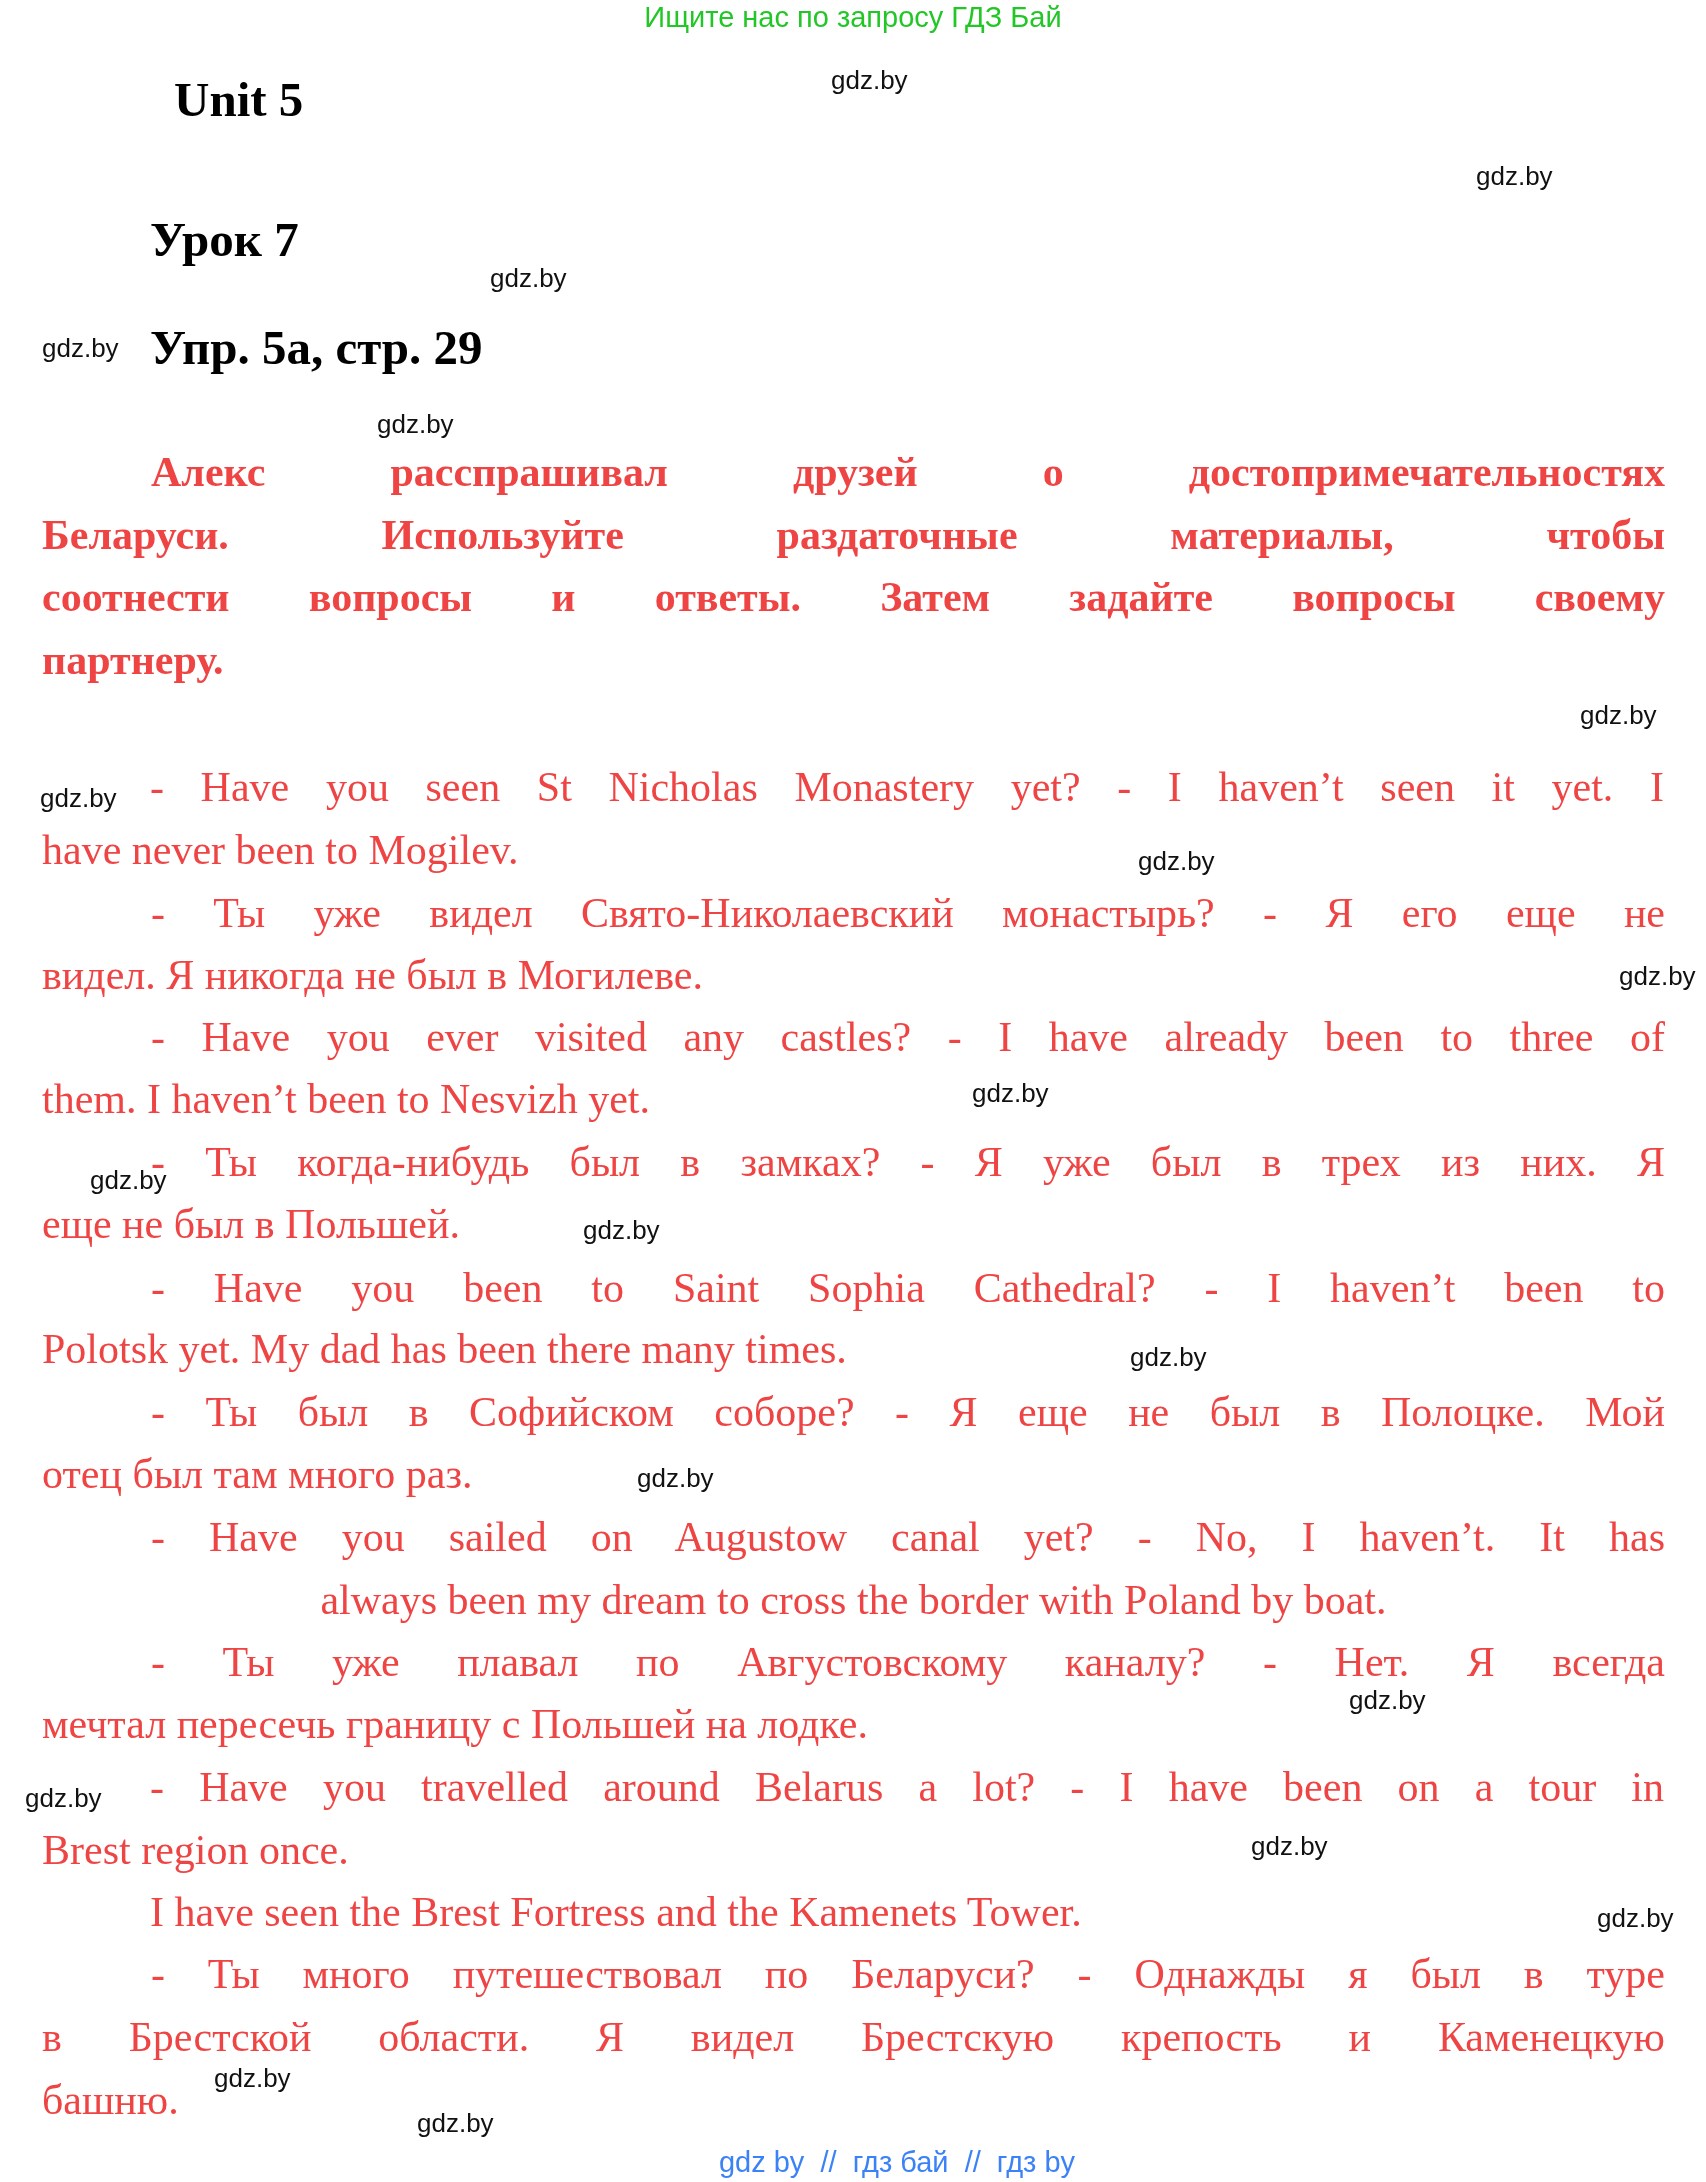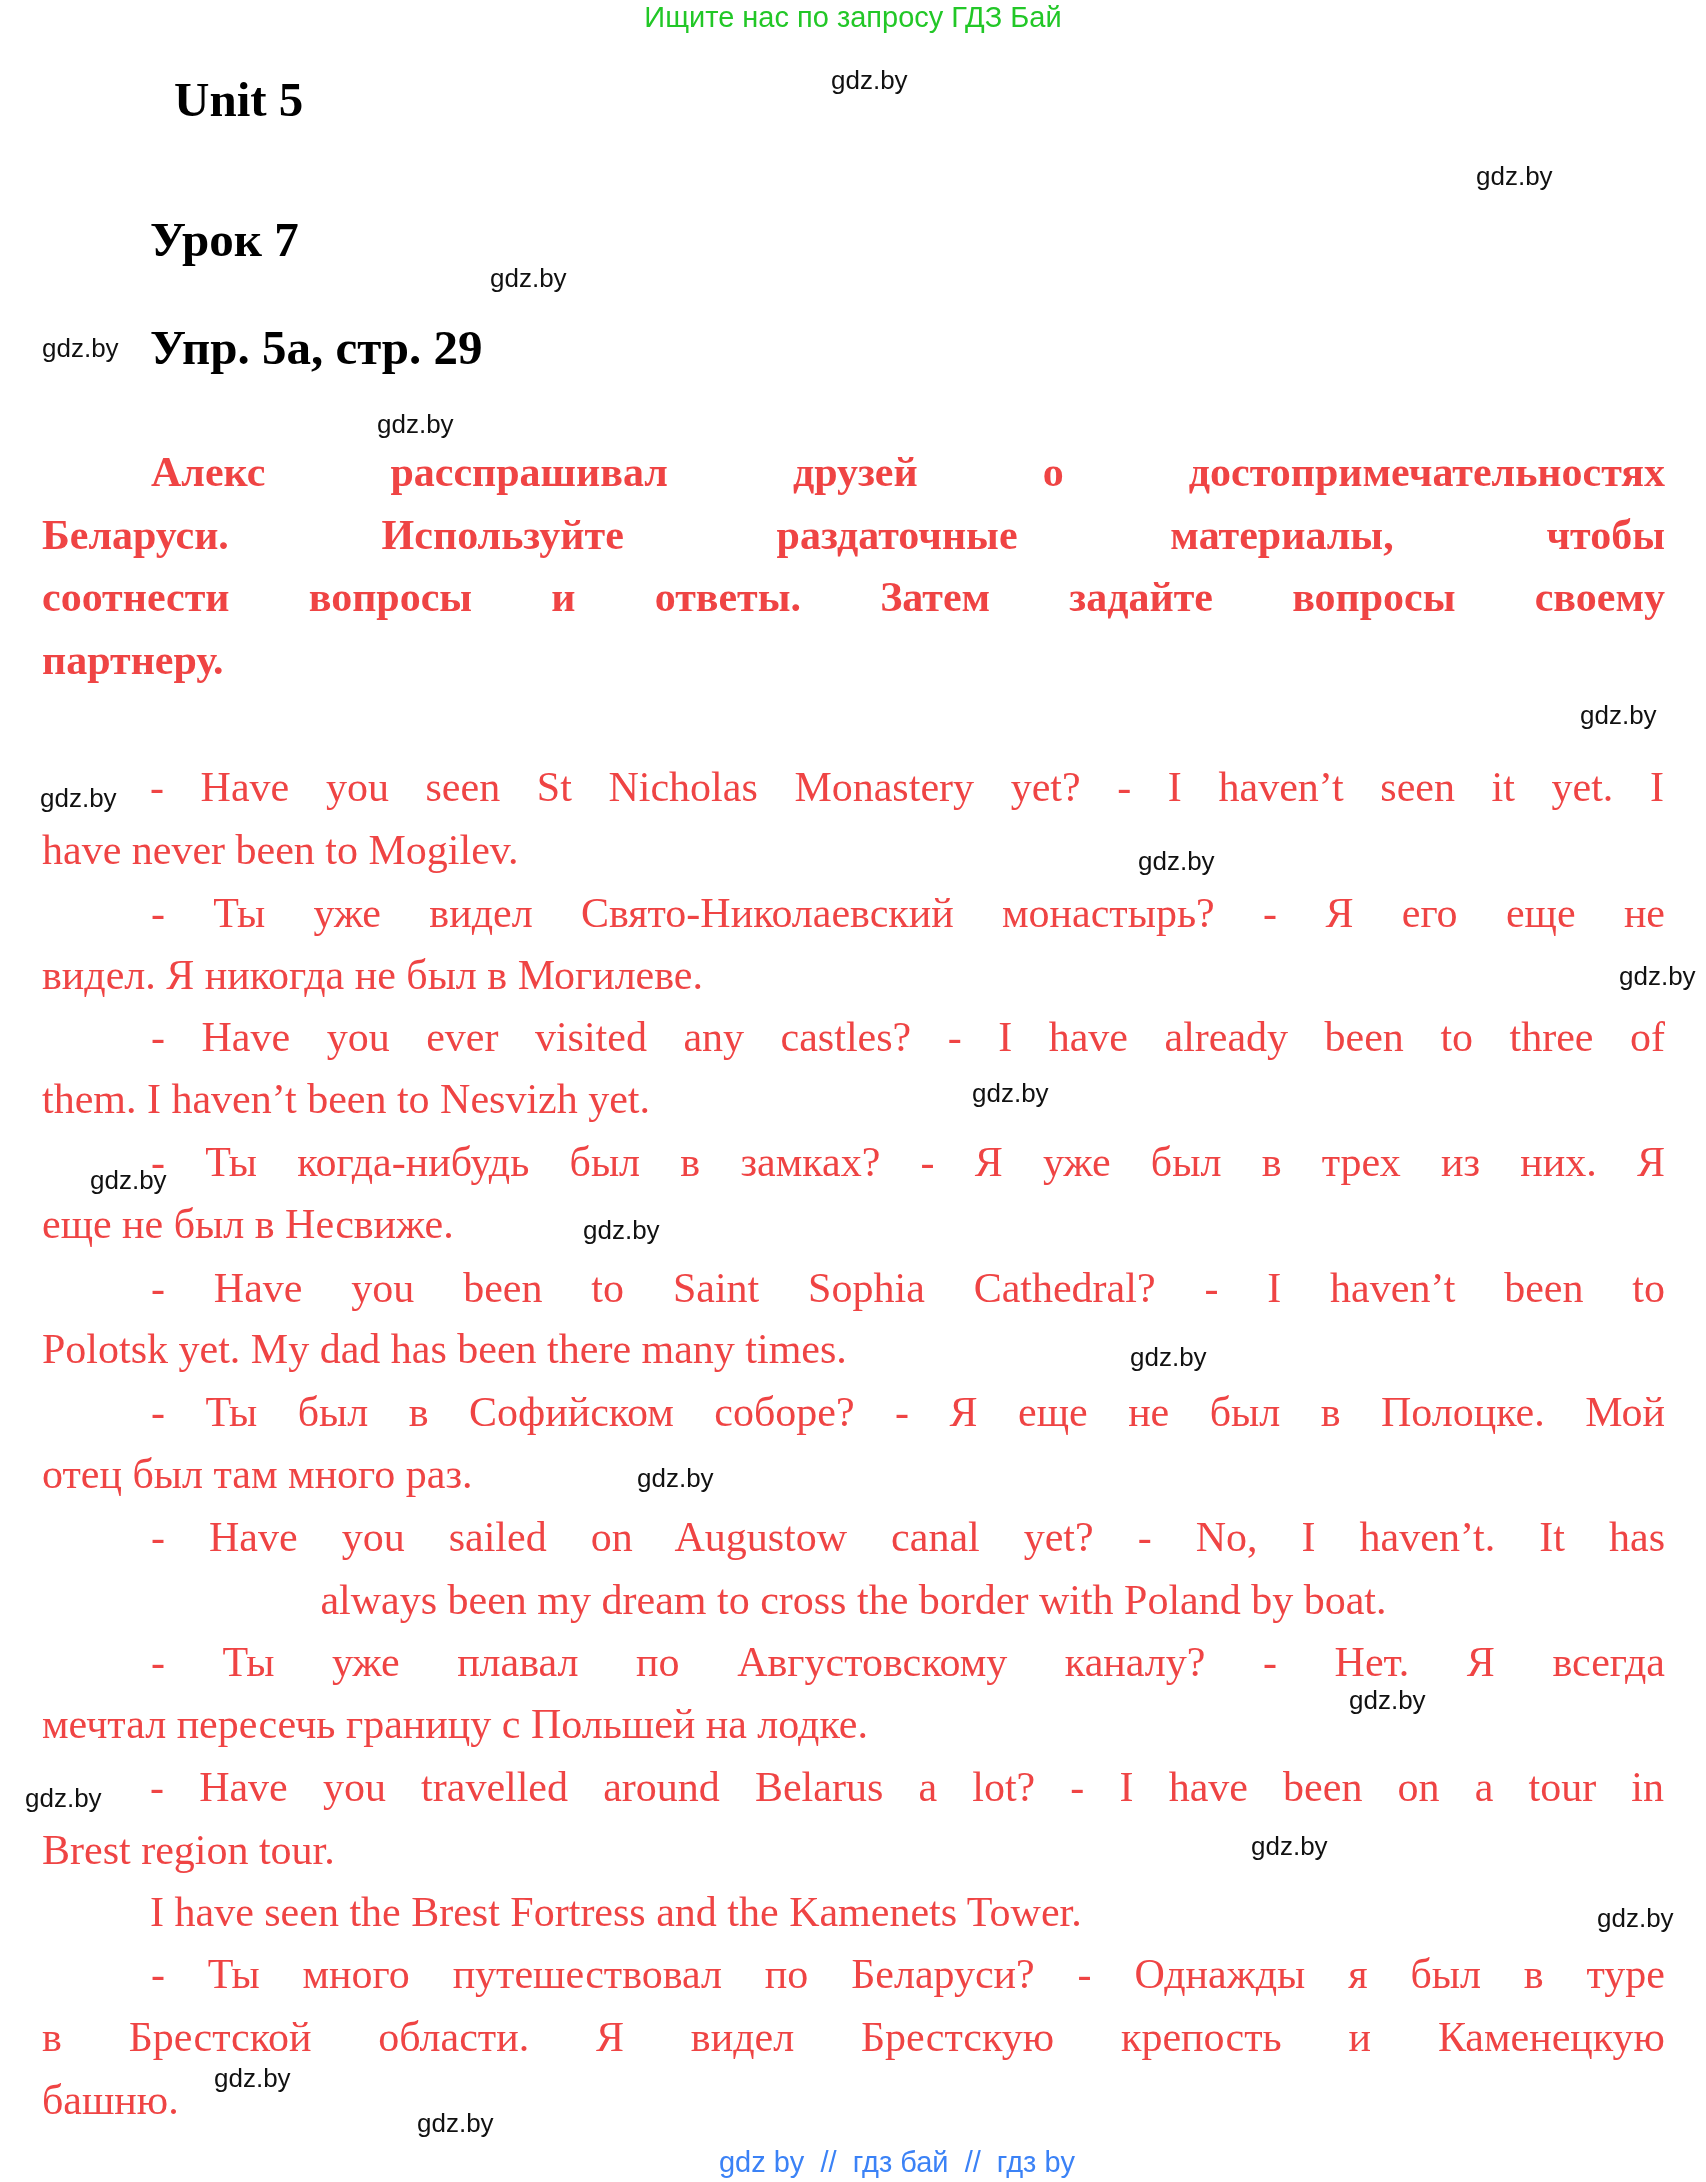--- a/index.html
+++ b/index.html
@@ -32,31 +32,31 @@
 <div class="line bold just" style="top:571px;">соотнести вопросы и ответы. Затем задайте вопросы своему</div>
 <div class="line bold" style="top:634px;">партнеру.</div>
 
 <div class="line just" style="top:761px; left:150px; width:1514px;">- Have you seen St Nicholas Monastery yet? - I haven’t seen it yet. I</div>
 <div class="line" style="top:824px;">have never been to Mogilev.</div>
 <div class="line just indent" style="top:887px;">- Ты уже видел Свято-Николаевский монастырь? - Я его еще не</div>
 <div class="line" style="top:949px;">видел. Я никогда не был в Могилеве.</div>
 <div class="line just indent" style="top:1011px;">- Have you ever visited any castles? - I have already been to three of</div>
 <div class="line" style="top:1073px;">them. I haven’t been to Nesvizh yet.</div>
 <div class="line just indent" style="top:1136px;">- Ты когда-нибудь был в замках? - Я уже был в трех из них. Я</div>
-<div class="line" style="top:1198px;">еще не был в Несвиже.</div>
+<div class="line" style="top:1198px;">еще не был в Польшей.</div>
 <div class="line just indent" style="top:1262px;">- Have you been to Saint Sophia Cathedral? - I haven’t been to</div>
 <div class="line" style="top:1323px;">Polotsk yet. My dad has been there many times.</div>
 <div class="line just indent" style="top:1386px;">- Ты был в Софийском соборе? - Я еще не был в Полоцке. Мой</div>
 <div class="line" style="top:1448px;">отец был там много раз.</div>
 <div class="line just indent" style="top:1511px;">- Have you sailed on Augustow canal yet? - No, I haven’t. It has</div>
 <div class="line" style="top:1574px;text-align:center;">always been my dream to cross the border with Poland by boat.</div>
 <div class="line just indent" style="top:1636px;">- Ты уже плавал по Августовскому каналу? - Нет. Я всегда</div>
 <div class="line" style="top:1698px;">мечтал пересечь границу с Польшей на лодке.</div>
 <div class="line just" style="top:1761px; left:150px; width:1514px;">- Have you travelled around Belarus a lot? - I have been on a tour in</div>
-<div class="line" style="top:1824px;">Brest region tour.</div>
+<div class="line" style="top:1824px;">Brest region once.</div>
 <div class="line" style="top:1886px; left:150px;">I have seen the Brest Fortress and the Kamenets Tower.</div>
 <div class="line just indent" style="top:1948px;">- Ты много путешествовал по Беларуси? - Однажды я был в туре</div>
 <div class="line just" style="top:2011px;">в Брестской области. Я видел Брестскую крепость и Каменецкую</div>
 <div class="line" style="top:2074px;">башню.</div>
 
 <div class="wm" style="left:831px; top:66px;">gdz.by</div>
 <div class="wm" style="left:1476px; top:162px;">gdz.by</div>
 <div class="wm" style="left:490px; top:264px;">gdz.by</div>
 <div class="wm" style="left:42px; top:334px;">gdz.by</div>
 <div class="wm" style="left:377px; top:410px;">gdz.by</div>

